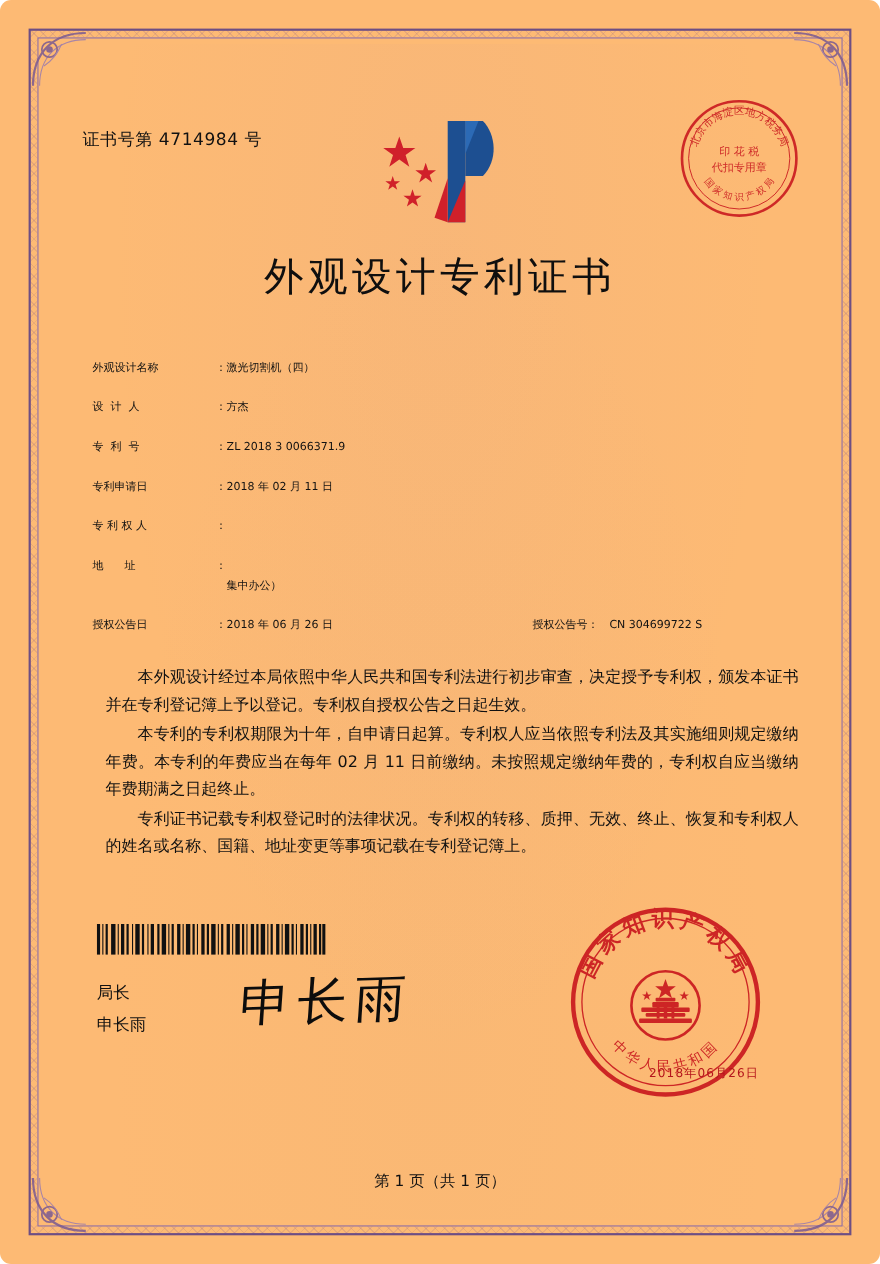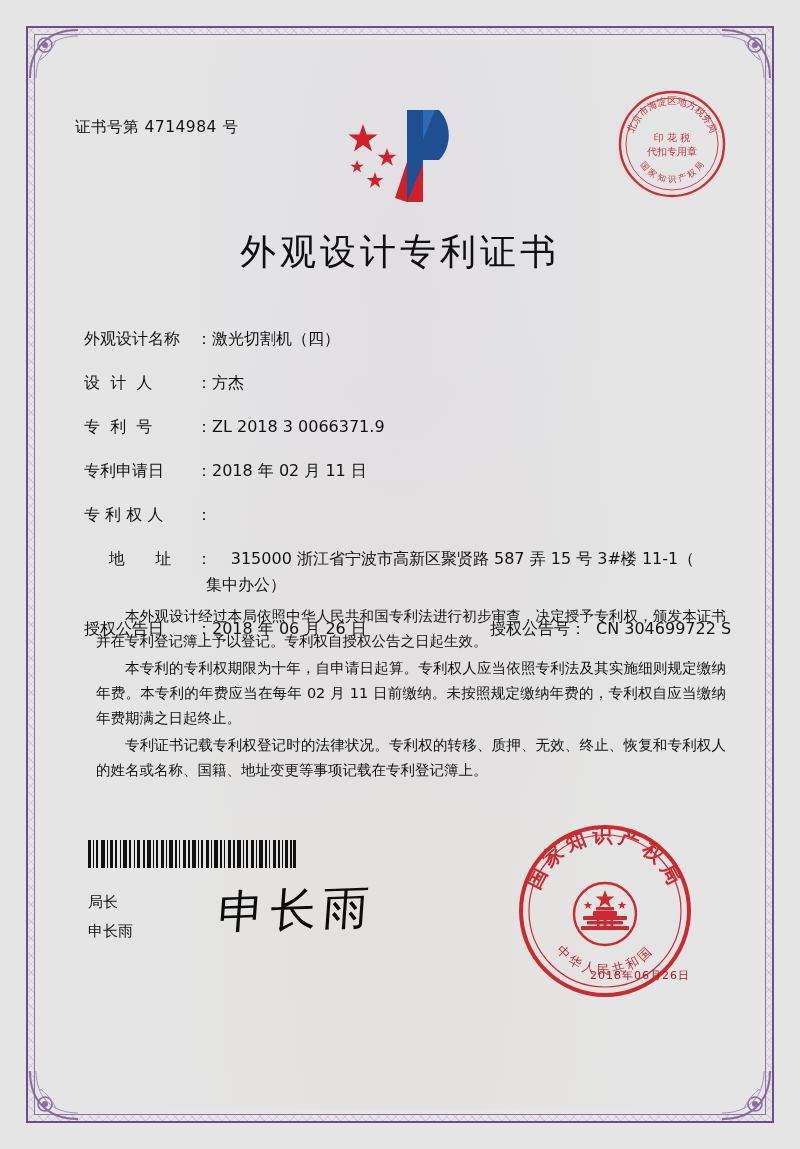--- a/index.html
+++ b/index.html
@@ -12,21 +12,22 @@
     height: 1149px;
     font-family: "DejaVu Sans", "Liberation Sans", sans-serif;
     color: #1a1a1a;
     position: relative;
     overflow: hidden;
   }
 
   .page {
     position: absolute;
     inset: 0;
-    background: #e5e5e5;
+    background: #fdba74;
+    border-radius: 10px;
   }
 
   
   .border-outer {
     position: absolute;
     left: 26px;
     top: 26px;
     right: 26px;
     bottom: 26px;
     border: 2px solid #6d4e84;
@@ -125,21 +126,21 @@
     font-weight: normal;
     letter-spacing: 4px;
     color: #0f0f0f;
   }
 
   .fields {
     position: absolute;
     top: 248px;
     left: 14px;
     right: 17px;
-    font-size: 16px;
+    font-size: 10px;
     line-height: 1.35;
     color: #111;
   }
   .field-row {
     display: flex;
     align-items: flex-start;
     margin-bottom: 22.5px;
   }
   .field-label {
     width: 112px;
@@ -340,24 +341,23 @@
         <span class="field-colon">：</span>
         <span class="field-value">2018 年 02 月 11 日</span>
       </div>
 
       <div class="field-row">
         <span class="field-label">专 利 权 人</span>
         <span class="field-colon">：</span>
       </div>
 
       <div class="field-row" style="display:block;">
-        <div style="display:flex;align-items:flex-start;text-align:center;">
+        <div style="display:flex;align-items:flex-start;">
           <span class="field-label">地      址</span>
           <span class="field-colon">：</span>
-          <span class="field-value">315000 浙江省宁波市高新区聚贤路 587 弄 15 号 3#楼 11-1（</span>
         </div>
         <div class="field-second-line">集中办公）</div>
       </div>
 
       <div class="field-row split">
         <span class="field-label">授权公告日</span>
         <span class="field-colon">：</span>
         <span class="field-value">2018 年 06 月 26 日</span>
         <span class="field-extra-label">授权公告号</span>
         <span class="field-colon">：</span>
@@ -458,15 +458,16 @@
             <rect x="-1.6" y="-3" width="3.2" height="15"></rect>
             <rect x="-8" y="-3" width="2.6" height="15"></rect>
             <rect x="5.4" y="-3" width="2.6" height="15"></rect>
           </g>
         </g>
       </g>
     </svg>
 
     <div class="seal-date">2018年06月26日</div>
 
+    <div class="footer">第 1 页（共 1 页）</div>
 
   </div>
 </div>
 
 </body></html>

